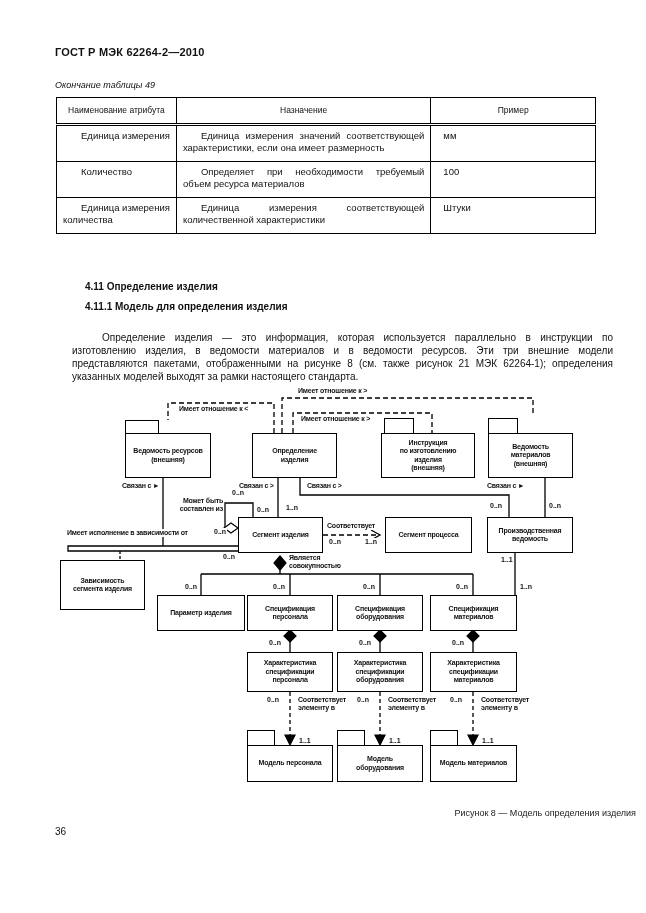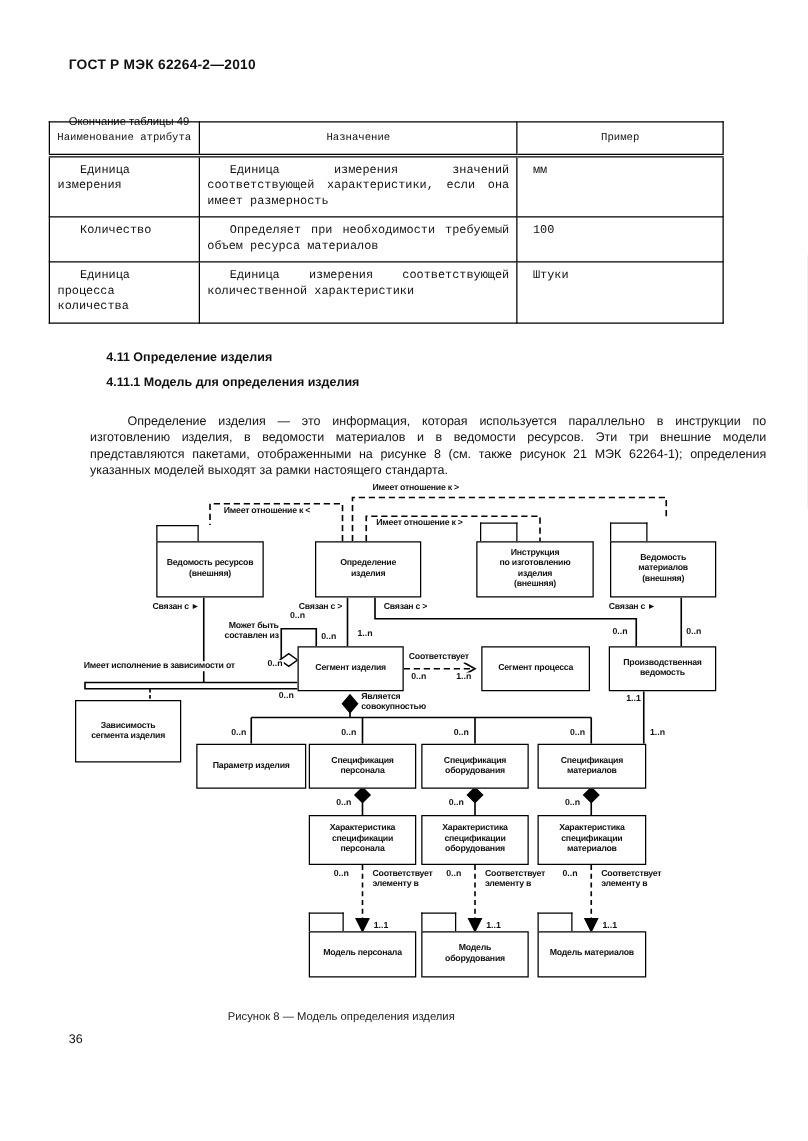--- a/index.html
+++ b/index.html
@@ -1,42 +1,42 @@
 <!DOCTYPE html>
 <html><head>
 <meta charset="utf-8">
 <style>
   html,body{margin:0;padding:0;background:#e8e8e8;}
   .page{position:relative;width:646px;height:913px;background:#ffffff;margin:0 auto;
         font-family:"Liberation Sans",sans-serif;color:#111;overflow:hidden;}
   .doc-title{position:absolute;left:55px;top:46px;font-size:11px;font-weight:bold;letter-spacing:.2px;}
-  .tbl-caption{position:absolute;left:55px;top:92px;font-size:9px;}
-  table.attr{position:absolute;left:39px;top:97px;width:540px;border-collapse:collapse;
-             font-size:9.5px;line-height:12.5px;font-family:Liberation Mono, monospace;}
+  .tbl-caption{position:absolute;left:55px;top:80px;font-size:9px;font-style:italic;}
+  table.attr{position:absolute;left:56px;top:97px;width:540px;border-collapse:collapse;
+             font-size:9.5px;line-height:12.5px;}
   table.attr th,table.attr td{border:1px solid #000;vertical-align:top;padding:4px 6px 6px 6px;}
   table.attr th{font-weight:normal;font-size:8.5px;text-align:center;padding:6px 2px;
                 border-bottom:3px double #000;}
   table.attr col.c1{width:120px}table.attr col.c2{width:255px}table.attr col.c3{width:165px}
   table.attr td p{margin:0;text-indent:18px;}
   table.attr td.purpose p{text-align:justify;}
   table.attr td.example{padding-left:12px;}
   .h1,.h2{position:absolute;left:85px;font-size:10px;font-weight:bold;}
   .h1{top:281px}.h2{top:301px}
   .para{position:absolute;left:55px;top:314px;width:541px;font-size:10px;line-height:13px;
         text-align:justify;text-indent:30px;margin:17px;}
   .diagram{position:absolute;left:0;top:385px;width:646px;height:425px;}
   .diagram svg{position:absolute;left:0;top:0;}
   .node,.ptab{position:absolute;box-sizing:border-box;border:1.5px solid #000;background:#fff;}
   .node{display:flex;align-items:center;justify-content:center;text-align:center;
         font-size:7px;font-weight:bold;line-height:8.5px;white-space:pre-line;letter-spacing:-.2px;}
   .ptab{border-bottom:none;}
   .lbl{position:absolute;font-size:7px;font-weight:bold;line-height:8px;white-space:pre-line;
        background:#fff;letter-spacing:-.2px;padding:0 1px;}
   .mult{position:absolute;font-size:7px;font-weight:bold;background:#fff;padding:0 1px;}
-  .fig-caption{position:absolute;left:0;top:808px;width:546px;text-align:center;font-size:9px;color:#222;}
+  .fig-caption{position:absolute;left:0;top:808px;width:636px;text-align:right;font-size:9px;color:#222;}
   .page-num{position:absolute;left:55px;top:826px;font-size:10px;}
 </style>
 </head>
 <body>
 
 <div class="page">
 
   <div class="doc-title">ГОСТ Р МЭК 62264-2—2010</div>
   <div class="tbl-caption">Окончание таблицы 49</div>
 
@@ -67,21 +67,21 @@
         <td>
             <p>Количество</p>
           </td>
         <td class="purpose">
             <p>Определяет при необходимости требуемый объем ресурса материалов</p>
           </td>
         <td class="example">100</td>
       </tr>
       <tr>
         <td>
-            <p>Единица процесса количества</p>
+            <p>Единица измерения количества</p>
           </td>
         <td class="purpose">
             <p>Единица измерения соответствующей количественной характеристики</p>
           </td>
         <td class="example">Штуки</td>
       </tr>
     </tbody>
   </table>
 
   <div class="h1">4.11 Определение изделия</div>

